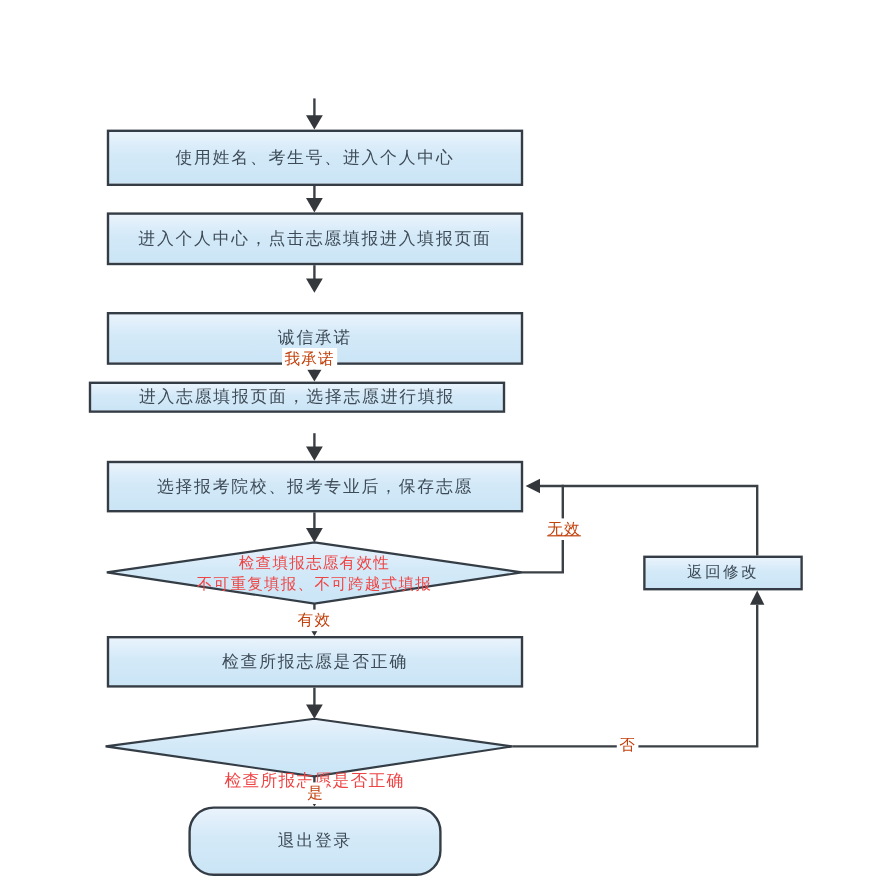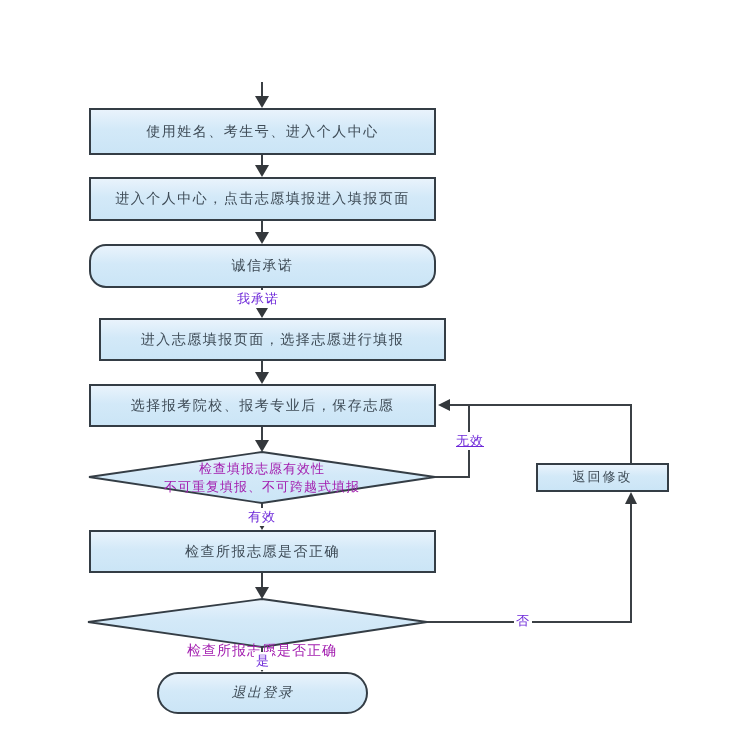--- a/index.html
+++ b/index.html
@@ -12,36 +12,36 @@
     position:absolute;box-sizing:border-box;
     display:flex;align-items:center;justify-content:center;text-align:center;
     background:linear-gradient(180deg,#e9f3fc 0%,#d3e9f8 45%,#cbe5f6 100%);
     border:2px solid #343d45;
     color:#3e4b56;font-size:14px;letter-spacing:1.5px;line-height:1.25;
   }
   .terminator{border-radius:21px;}
   .diamond-text{
     position:absolute;box-sizing:border-box;
     display:flex;flex-direction:column;align-items:center;justify-content:center;
-    text-align:center;color:#a21caf;font-size:13px;letter-spacing:1px;line-height:1.35;
+    text-align:center;color:#ef4444;font-size:13px;letter-spacing:1px;line-height:1.35;
   }
   .edge-label{
     position:absolute;transform:translate(-50%,-50%);
     background:#ffffff;padding:0 2px;
-    color:#6d28d9;font-size:13px;letter-spacing:1px;white-space:nowrap;
+    color:#c2410c;font-size:13px;letter-spacing:1px;white-space:nowrap;
   }
   
   #n-start   {left:158px;top:43px; width:212px;height:40px;}
   #n-login   {left:89px; top:108px;width:347px;height:47px;}
   #n-center  {left:89px; top:177px;width:347px;height:44px;}
-  #n-promise {left:89px; top:244px;width:347px;height:44px;border-radius:17px;}
-  #n-fillpage{left:99px; top:318px;width:347px;height:43px;}
+  #n-promise {left:89px; top:260px;width:347px;height:44px;}
+  #n-fillpage{left:74px; top:318px;width:347px;height:26px;}
   #n-save    {left:89px; top:384px;width:347px;height:43px;}
   #n-viewlist{left:89px; top:530px;width:347px;height:43px;}
-  #n-logout  {left:157px;top:672px;width:211px;height:42px;font-style:italic;}
+  #n-logout  {left:157px;top:672px;width:211px;height:58px;}
   #n-modify  {left:536px;top:463px;width:133px;height:29px;font-size:13px;letter-spacing:2px;}
   #t-check-valid  {left:100px;top:454px;width:324px;height:47px;}
   #t-check-correct{left:100px;top:608px;width:324px;height:28px;font-size:14px;margin-top:28px;}
   #l-promise{left:258px;top:299px;}
   #l-valid  {left:262px;top:517px;}
   #l-invalid{left:470px;top:441px;text-decoration:underline;}
   #l-yes    {left:263px;top:661px;}
   #l-no     {left:523px;top:621px;}
 </style>
 </head>

